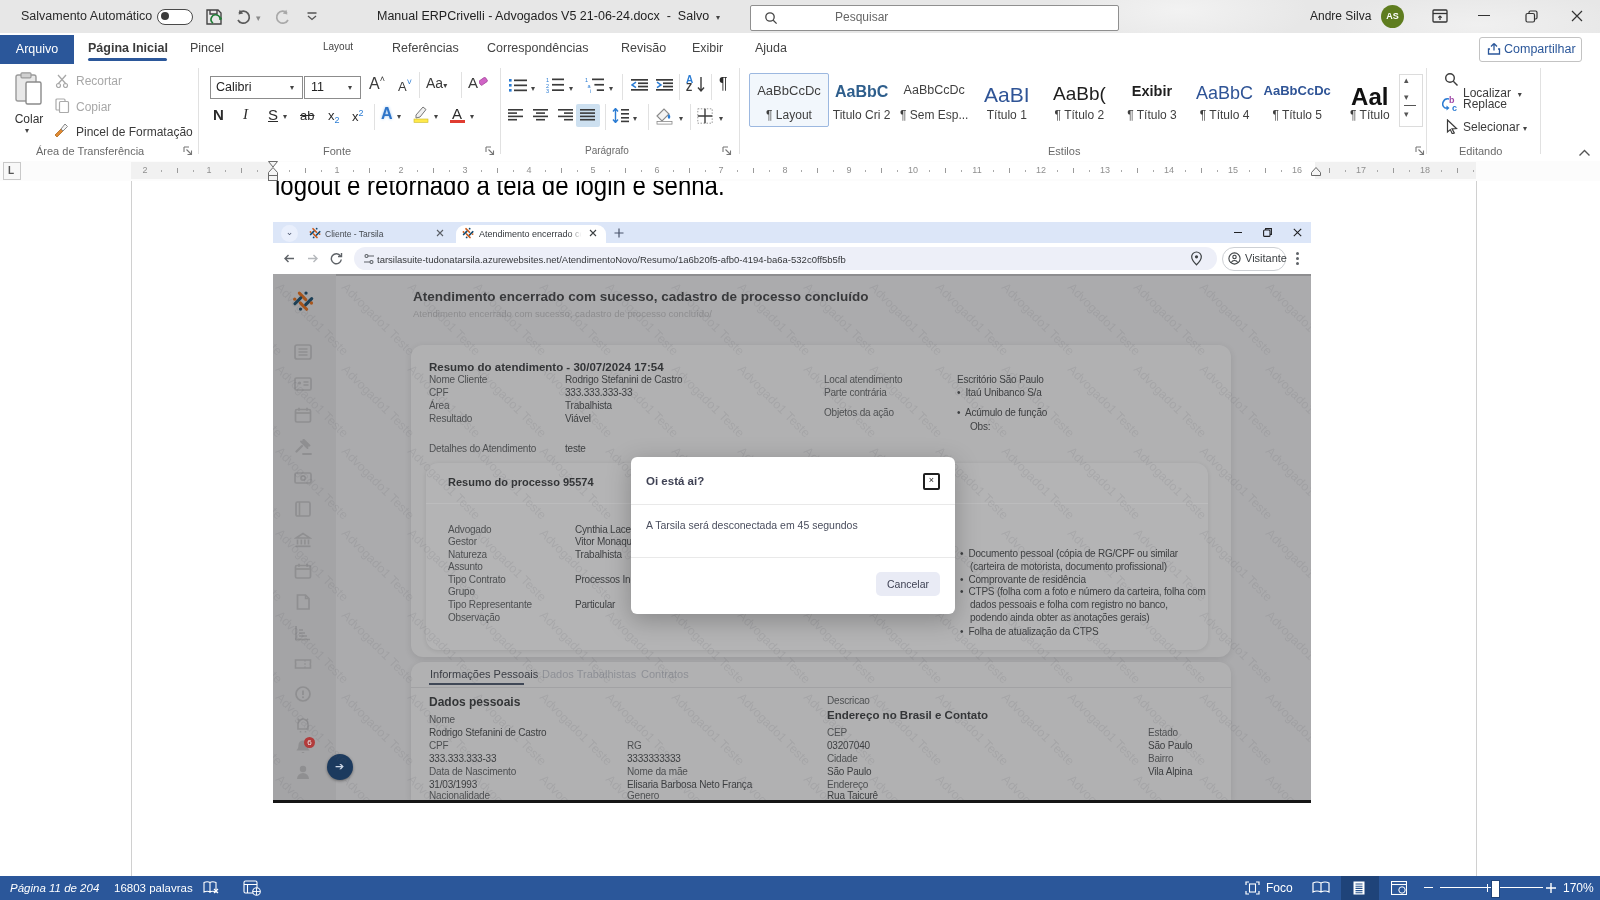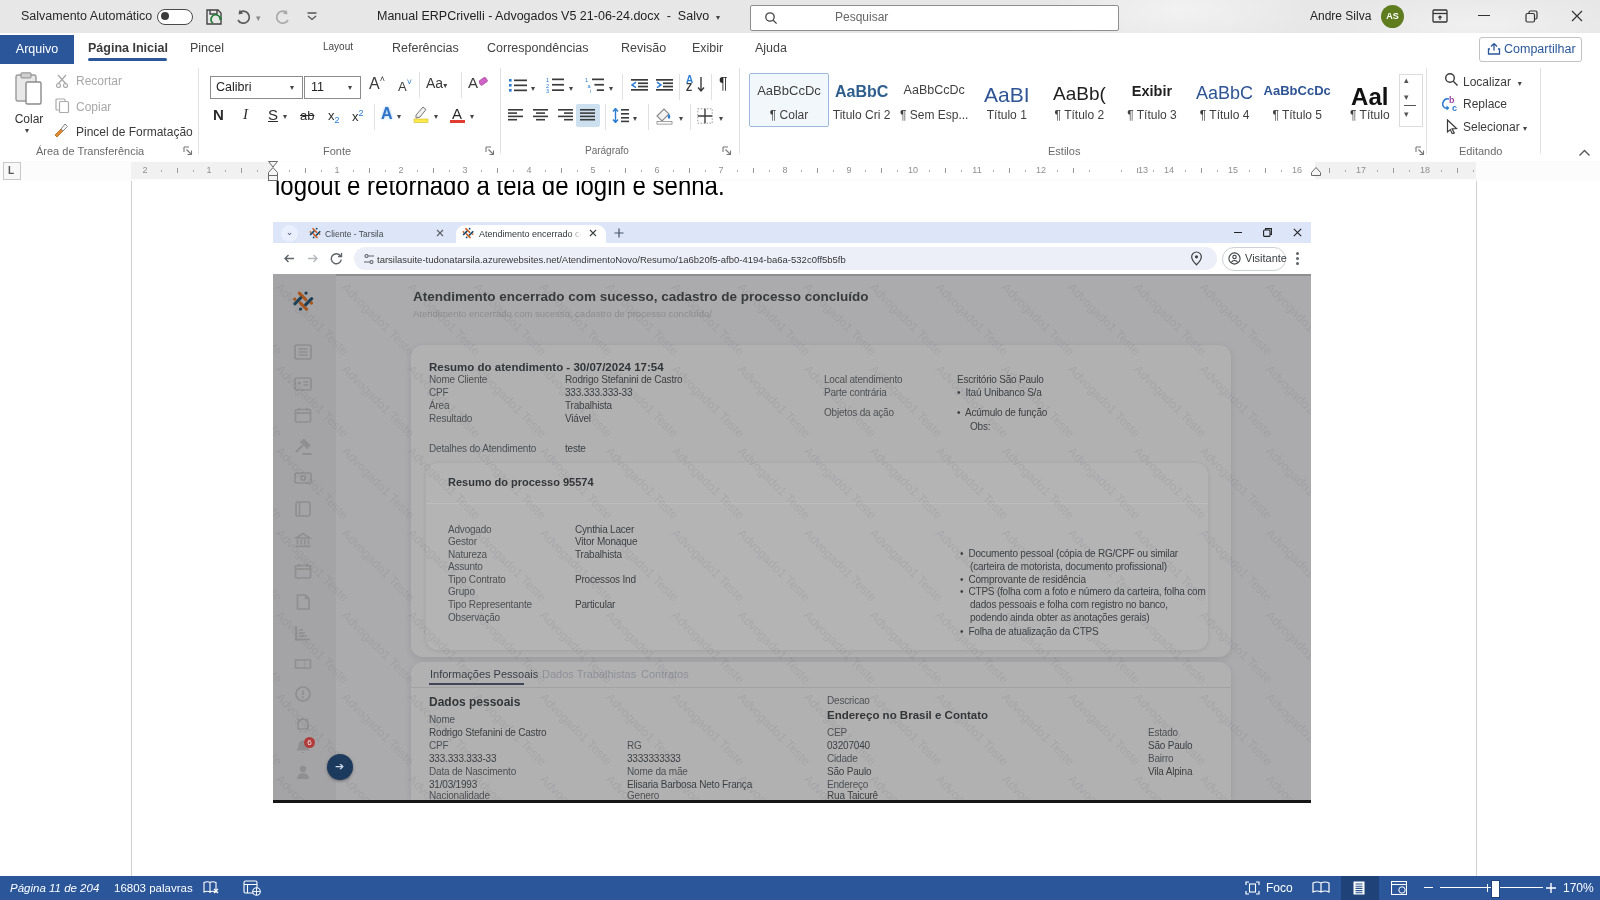--- a/index.html
+++ b/index.html
@@ -243,21 +243,21 @@
       <rect x="0.8" y="0.8" width="14.4" height="14.4" fill="none" stroke="#9a9a9a" stroke-width="1" stroke-dasharray="1.5 1.5"></rect>
       <path d="M0.8 8 h14.4 M8 0.8 v14.4" stroke="#3b3b3b" stroke-width="1.4"></path>
     </svg>
     <div class="a" style="left:719px;top:50px;font-size:8px;color:#444;">▾</div>
     <div class="a tt" style="left:585px;top:81px;font-size:10px;color:#6a6a6a;">Parágrafo</div>
     <svg class="a" style="left:722px;top:82px" width="10" height="10" viewBox="0 0 10 10">
       <path d="M1 1 h5 M1 1 v5 M3.5 3.5 L8.5 8.5 M8.5 4.5 v4 h-4" fill="none" stroke="#777" stroke-width="1.1"></path>
     </svg>
 <div class="a" style="left:749px;top:9px;width:78px;height:52px;border:1px solid #9cb8e0;background:#f2f7fc;border-radius:2px;"></div>
     <div class="a" style="left:753px;top:19px;width:72px;text-align:center;font-size:13px;font-weight:normal;color:#3f3f3f;overflow:hidden;white-space:nowrap;">AaBbCcDc</div>
-    <div class="a" style="left:753px;top:44px;width:72px;text-align:center;font-size:12px;color:#3f3f3f;overflow:hidden;white-space:nowrap;">¶ Colar</div>
+    <div class="a" style="left:753px;top:44px;width:72px;text-align:center;font-size:12px;color:#3f3f3f;overflow:hidden;white-space:nowrap;">¶ Layout</div>
     <div class="a" style="left:825.6px;top:19px;width:72px;text-align:center;font-size:16px;font-weight:bold;color:#2e5e8c;overflow:hidden;white-space:nowrap;">AaBbC</div>
     <div class="a" style="left:825.6px;top:44px;width:72px;text-align:center;font-size:12px;color:#3f3f3f;overflow:hidden;white-space:nowrap;">Titulo Cri 2</div>
     <div class="a" style="left:898.2px;top:19px;width:72px;text-align:center;font-size:12.5px;font-weight:normal;color:#3f3f3f;overflow:hidden;white-space:nowrap;">AaBbCcDc</div>
     <div class="a" style="left:898.2px;top:44px;width:72px;text-align:center;font-size:12px;color:#3f3f3f;overflow:hidden;white-space:nowrap;">¶ Sem Esp...</div>
     <div class="a" style="left:970.8000000000001px;top:19px;width:72px;text-align:center;font-size:21px;font-weight:normal;color:#2f5496;overflow:hidden;white-space:nowrap;">AaBI</div>
     <div class="a" style="left:970.8000000000001px;top:44px;width:72px;text-align:center;font-size:12px;color:#3f3f3f;overflow:hidden;white-space:nowrap;">Título 1</div>
     <div class="a" style="left:1043.4px;top:19px;width:72px;text-align:center;font-size:19px;font-weight:normal;color:#1f1f1f;overflow:hidden;white-space:nowrap;">AaBb(</div>
     <div class="a" style="left:1043.4px;top:44px;width:72px;text-align:center;font-size:12px;color:#3f3f3f;overflow:hidden;white-space:nowrap;">¶ Título 2</div>
     <div class="a" style="left:1116.0px;top:19px;width:72px;text-align:center;font-size:14.5px;font-weight:bold;color:#1f1f1f;overflow:hidden;white-space:nowrap;">Exibir</div>
     <div class="a" style="left:1116.0px;top:44px;width:72px;text-align:center;font-size:12px;color:#3f3f3f;overflow:hidden;white-space:nowrap;">¶ Título 3</div>
@@ -273,21 +273,21 @@
     <div class="a" style="left:1404px;top:45px;font-size:9px;color:#555;">▾</div>
     <div class="a" style="left:1404px;top:41px;width:12px;height:1.4px;background:#555;"></div>
     <div class="a tt" style="left:1048px;top:81px;font-size:11px;color:#6a6a6a;">Estilos</div>
     <svg class="a" style="left:1415px;top:82px" width="10" height="10" viewBox="0 0 10 10">
       <path d="M1 1 h5 M1 1 v5 M3.5 3.5 L8.5 8.5 M8.5 4.5 v4 h-4" fill="none" stroke="#777" stroke-width="1.1"></path>
     </svg>
 <svg class="a" style="left:1444px;top:8px" width="15" height="15" viewBox="0 0 15 15">
       <circle cx="6" cy="6" r="4.3" fill="none" stroke="#3b3b3b" stroke-width="1.4"></circle>
       <path d="M9.3 9.3 L13.5 13.5" stroke="#3b3b3b" stroke-width="1.4"></path>
     </svg>
-    <div class="a tt" style="left:1463px;top:11px;font-size:12px;color:#3b3b3b;">Localizar&nbsp;&nbsp;<span style="font-size:8px;color:#444;">▾</span></div>
+    <div class="a tt" style="left:1463px;top:22px;font-size:12px;color:#3b3b3b;">Localizar&nbsp;&nbsp;<span style="font-size:8px;color:#444;">▾</span></div>
     <svg class="a" style="left:1442px;top:31px" width="18" height="18" viewBox="0 0 18 18">
 <text x="7" y="8" font-size="9" font-weight="bold" fill="#a04ba8" font-family="Liberation Sans">b</text>
 <text x="10" y="16" font-size="9" font-weight="bold" fill="#2b7cd3" font-family="Liberation Sans">c</text>
 <path d="M7 4 A5 5 0 0 0 3 13 L6 13" fill="none" stroke="#2b7cd3" stroke-width="1.5"></path>
 <path d="M4.5 10.5 L7.5 13 L4.5 15.5 Z" fill="#2b7cd3"></path>
 </svg>
     <div class="a tt" style="left:1463px;top:33px;font-size:12px;color:#3b3b3b;">Replace</div>
     <svg class="a" style="left:1446px;top:55px" width="12" height="15" viewBox="0 0 12 15">
       <path d="M1.5 1 L10.5 9.5 L6 9.8 L8.3 14 L6.3 14.8 L4.3 10.6 L1.5 13 Z" fill="#fff" stroke="#3b3b3b" stroke-width="1.2"></path>
     </svg>
@@ -307,21 +307,21 @@
     <div class="a" style="left:455px;top:3.5px;width:20px;text-align:center;font-size:9px;color:#8f8f8f;">3</div>
     <div class="a" style="left:519px;top:3.5px;width:20px;text-align:center;font-size:9px;color:#8f8f8f;">4</div>
     <div class="a" style="left:583px;top:3.5px;width:20px;text-align:center;font-size:9px;color:#8f8f8f;">5</div>
     <div class="a" style="left:647px;top:3.5px;width:20px;text-align:center;font-size:9px;color:#8f8f8f;">6</div>
     <div class="a" style="left:711px;top:3.5px;width:20px;text-align:center;font-size:9px;color:#8f8f8f;">7</div>
     <div class="a" style="left:775px;top:3.5px;width:20px;text-align:center;font-size:9px;color:#8f8f8f;">8</div>
     <div class="a" style="left:839px;top:3.5px;width:20px;text-align:center;font-size:9px;color:#8f8f8f;">9</div>
     <div class="a" style="left:903px;top:3.5px;width:20px;text-align:center;font-size:9px;color:#8f8f8f;">10</div>
     <div class="a" style="left:967px;top:3.5px;width:20px;text-align:center;font-size:9px;color:#8f8f8f;">11</div>
     <div class="a" style="left:1031px;top:3.5px;width:20px;text-align:center;font-size:9px;color:#8f8f8f;">12</div>
-    <div class="a" style="left:1095px;top:3.5px;width:20px;text-align:center;font-size:9px;color:#8f8f8f;margin-left:38px;">13</div>
+    <div class="a" style="left:1095px;top:3.5px;width:20px;text-align:center;font-size:9px;color:#8f8f8f;">13</div>
     <div class="a" style="left:1159px;top:3.5px;width:20px;text-align:center;font-size:9px;color:#8f8f8f;">14</div>
     <div class="a" style="left:1223px;top:3.5px;width:20px;text-align:center;font-size:9px;color:#8f8f8f;">15</div>
     <div class="a" style="left:1287px;top:3.5px;width:20px;text-align:center;font-size:9px;color:#8f8f8f;">16</div>
     <div class="a" style="left:1351px;top:3.5px;width:20px;text-align:center;font-size:9px;color:#8f8f8f;">17</div>
     <div class="a" style="left:1415px;top:3.5px;width:20px;text-align:center;font-size:9px;color:#8f8f8f;">18</div>
     <div class="a" style="left:177px;top:7px;width:1px;height:5px;background:#9a9a9a;"></div>
     <div class="a" style="left:241px;top:7px;width:1px;height:5px;background:#9a9a9a;"></div>
     <div class="a" style="left:305px;top:7px;width:1px;height:5px;background:#9a9a9a;"></div>
     <div class="a" style="left:369px;top:7px;width:1px;height:5px;background:#9a9a9a;"></div>
     <div class="a" style="left:433px;top:7px;width:1px;height:5px;background:#9a9a9a;"></div>
@@ -641,20 +641,28 @@
 <div class="a tt" style="left:875px;top:492px;font-size:10px;font-weight:normal;letter-spacing:-0.2px;color:#3d3f41;">Vila Alpina</div>
 <svg class="a" style="left:0;top:0" width="1038" height="526">
 <defs>
             <pattern id="wm" width="66" height="82" patternUnits="userSpaceOnUse">
 <text x="0" y="0" font-family="Liberation Sans" font-size="12.5" fill="#55555c" fill-opacity="0.13" transform="translate(2,14) rotate(45)">Advogado1 Teste</text>
 <text x="0" y="0" font-family="Liberation Sans" font-size="12.5" fill="#55555c" fill-opacity="0.13" transform="translate(-64,14) rotate(45)">Advogado1 Teste</text>
 </pattern>
           </defs>
 <rect x="0" y="0" width="1038" height="526" fill="url(#wm)"></rect>
 </svg>
+<div class="a" style="left:358px;top:183px;width:324px;height:157px;background:#fff;border-radius:6px;box-shadow:0 6px 24px rgba(0,0,0,0.25);">
+ <div class="a tt" style="left:15px;top:18px;font-size:11.5px;font-weight:bold;color:#3f4254;">Oi está ai?</div>
+ <div class="a" style="left:292px;top:16px;width:13px;height:13px;border:2px solid #1f1f1f;border-radius:2px;text-align:center;line-height:11px;font-size:9px;color:#1f1f1f;">×</div>
+ <div class="a" style="left:0;top:47px;width:324px;height:1px;background:#e9e9e9;"></div>
+ <div class="a tt" style="left:15px;top:62px;font-size:10.5px;color:#4a4e5e;">A Tarsila será desconectada em 45 segundos</div>
+ <div class="a" style="left:0;top:100px;width:324px;height:1px;background:#e9e9e9;"></div>
+ <div class="a" style="left:245px;top:115px;width:64px;height:24px;background:#e9ebf5;border-radius:5px;text-align:center;line-height:24px;font-size:10.5px;color:#3f4254;">Cancelar</div>
+</div>
 </div>
 <div class="a" style="left:0;top:577.5px;width:1038px;height:3.5px;background:#161616;"></div>
 </div>
 </div>
 <div class="a" style="left:0;top:876px;width:1600px;height:24px;background:#2b579a;color:#fff;">
  <div class="a tt" style="left:10px;top:6px;font-size:11.5px;font-style:italic;">Página 11 de 204</div>
  <div class="a tt" style="left:114px;top:6px;font-size:11.5px;">16803 palavras</div>
  <svg class="a" style="left:203px;top:5px" width="17" height="14" viewBox="0 0 17 14">
   <path d="M1 1.5 Q4.5 0 7 1.5 V11 Q4.5 9.5 1 11 Z M7 1.5 Q9.5 0 13 1.5 V11 Q9.5 9.5 7 11 Z" fill="none" stroke="#fff" stroke-width="1.1"></path>
   <path d="M11 8 l4 4 M15 8 l-4 4" stroke="#fff" stroke-width="1.2"></path>

